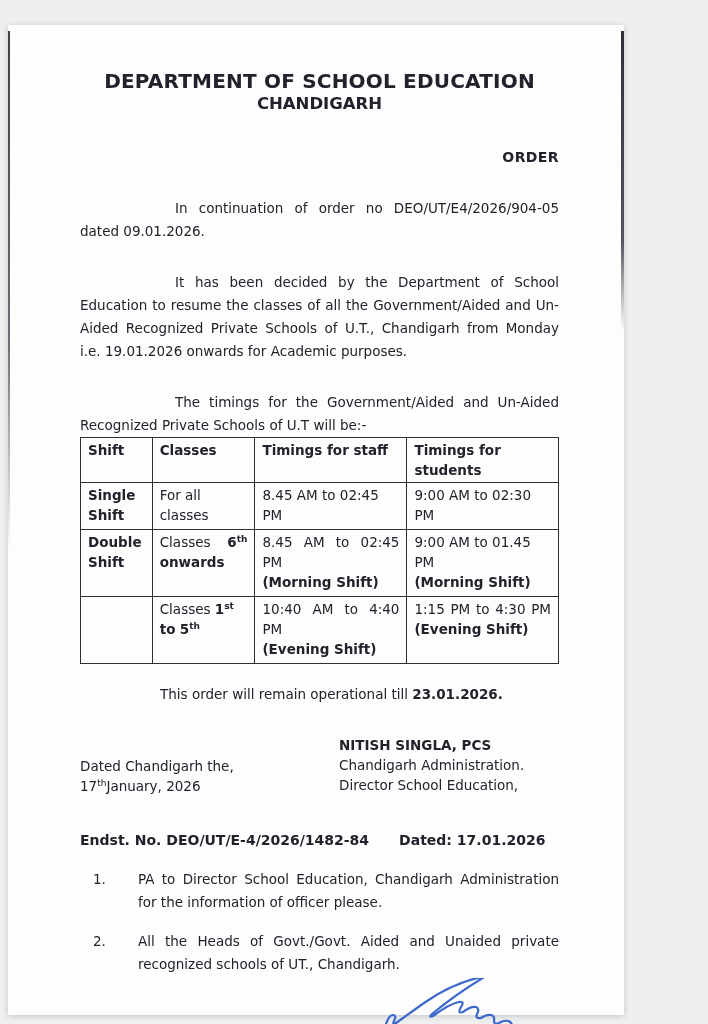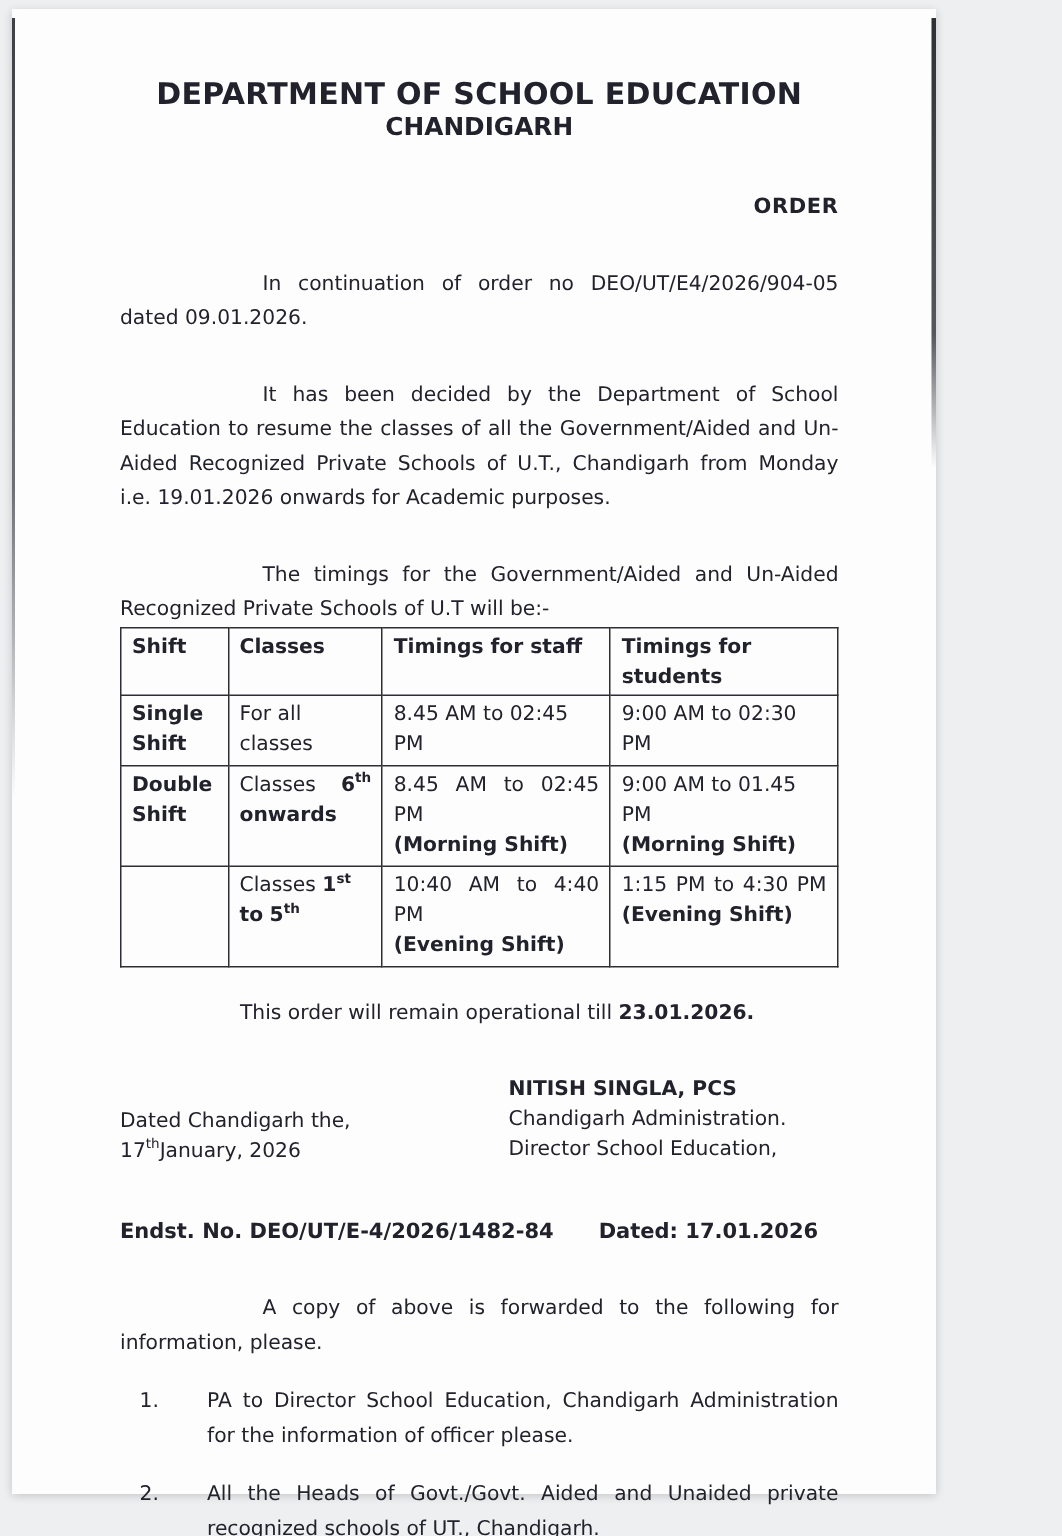--- a/index.html
+++ b/index.html
@@ -10,21 +10,21 @@
   }
   *{box-sizing:border-box;}
   html,body{margin:0;padding:0;}
   body{
     width:708px;height:1024px;position:relative;overflow:hidden;
     background:var(--backdrop);
     font-family:"DejaVu Sans","Liberation Sans",sans-serif;
     color:var(--ink);
   }
   .paper{
-    position:absolute;left:8px;top:6px;width:616px;height:990px;
+    position:absolute;left:8px;top:25px;width:616px;height:990px;
     background:var(--paper);
     box-shadow:0 1px 6px rgba(0,0,0,.18);
   }
   .paper::before{ 
     content:"";position:absolute;left:0;top:6px;width:2px;height:520px;
     background:linear-gradient(#3f3f46 0%,#6e6e76 60%,rgba(110,110,118,0) 100%);
   }
   .paper::after{ 
     content:"";position:absolute;right:0;top:6px;width:3px;height:300px;
     background:linear-gradient(#2f2f36 0%,#55555e 70%,rgba(85,85,94,0) 100%);
@@ -155,21 +155,20 @@
         <div>Chandigarh Administration.</div>
         <div>Director School Education,</div>
       </div>
     </div>
 
     <p class="endst">
       <span>Endst. No. DEO/UT/E-4/2026/1482-84</span>
       <span>Dated: 17.01.2026</span>
     </p>
 
-    <p class="para indent">A copy of above is forwarded to the following for information, please.</p>
 
     <div class="dist-item">
       <span class="num">1.</span>
       <span class="txt">PA to Director School Education, Chandigarh Administration for the information of officer please.</span>
     </div>
     <div class="dist-item">
       <span class="num">2.</span>
       <span class="txt">All the Heads of Govt./Govt. Aided and Unaided private recognized schools of UT., Chandigarh.</span>
     </div>
 

